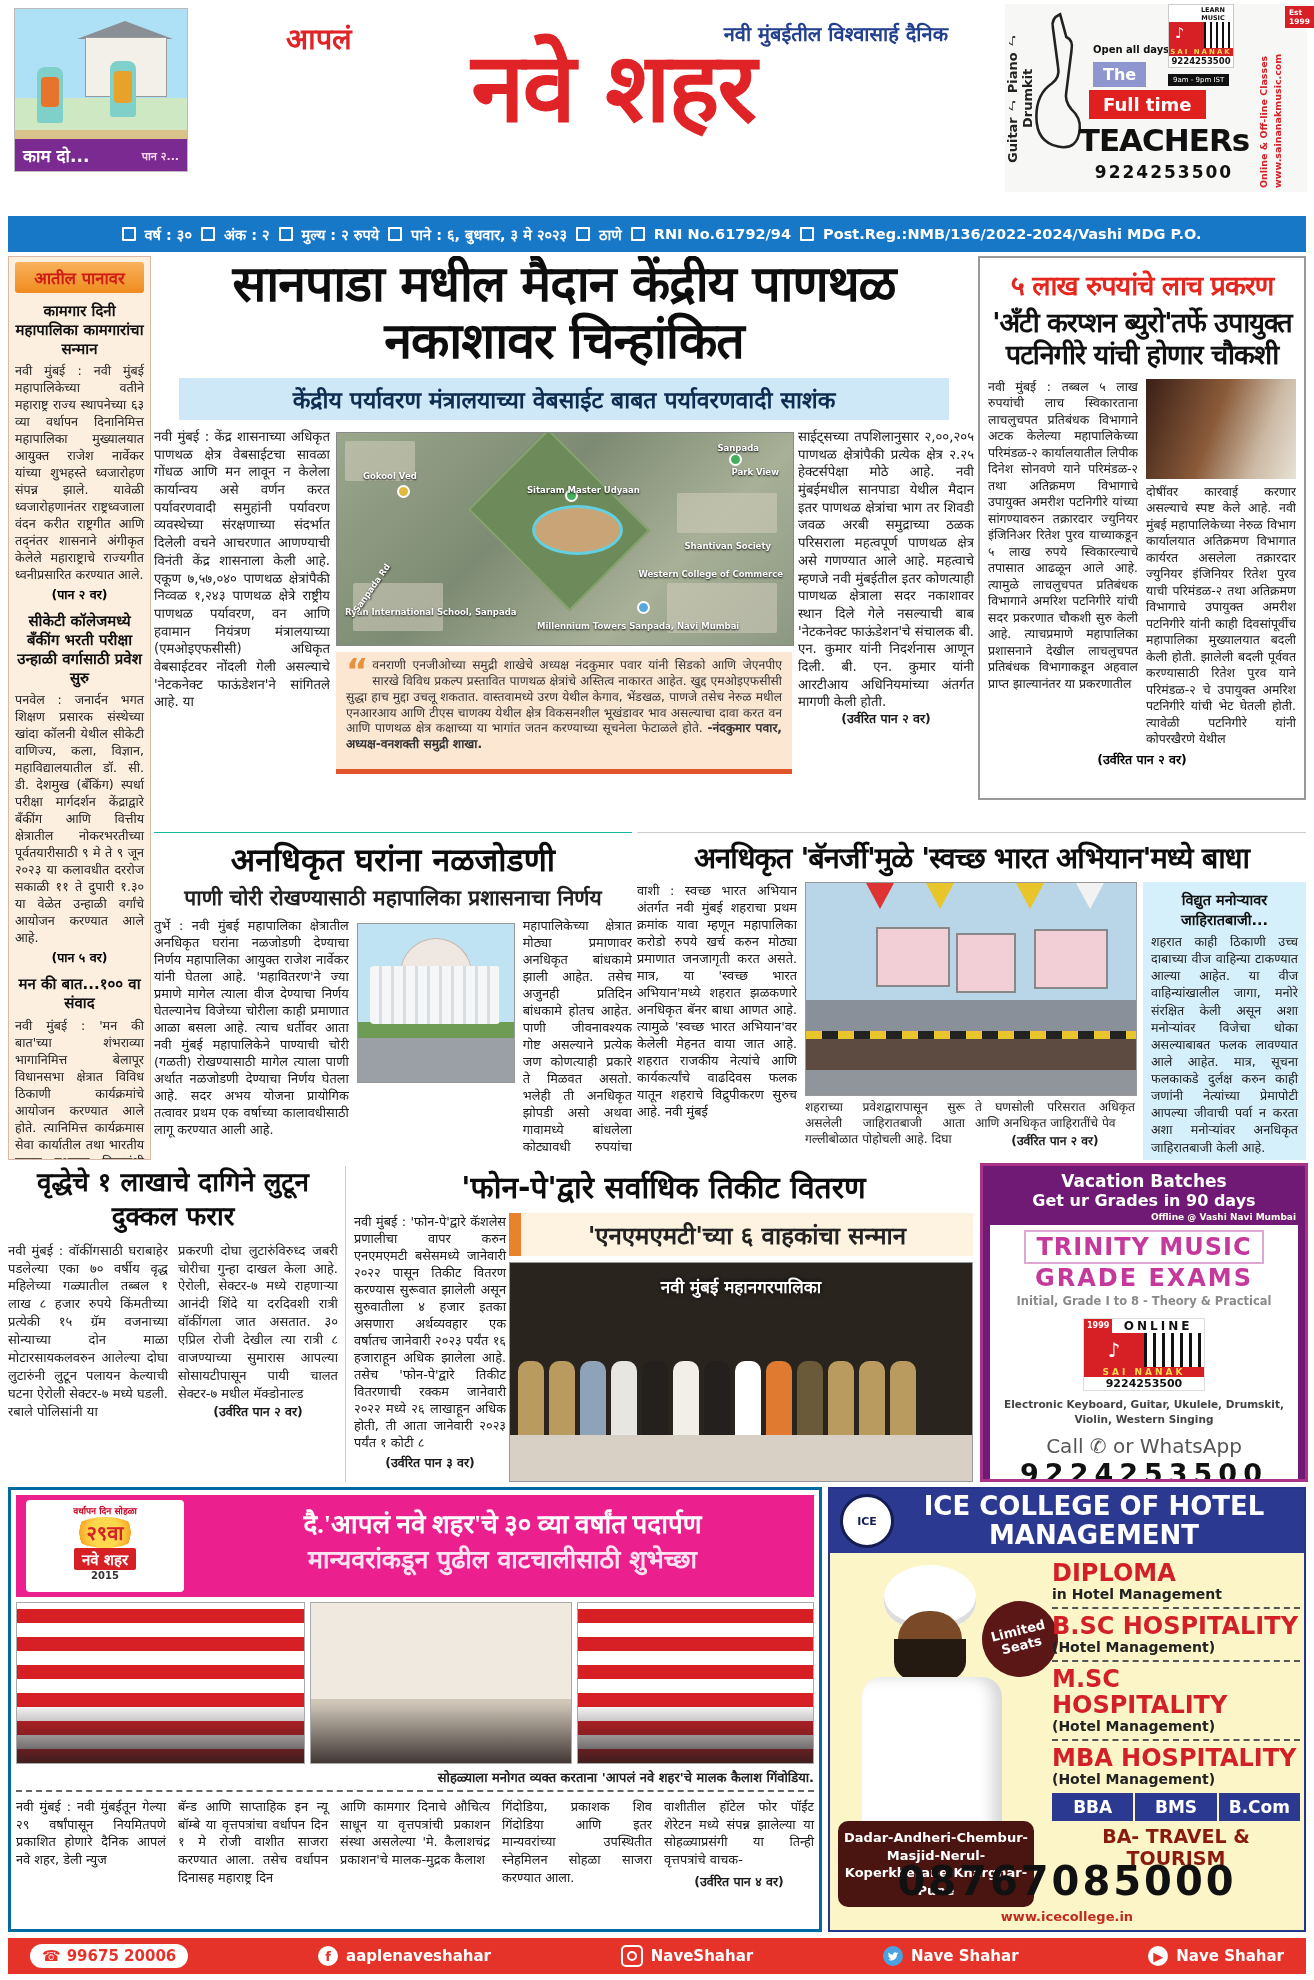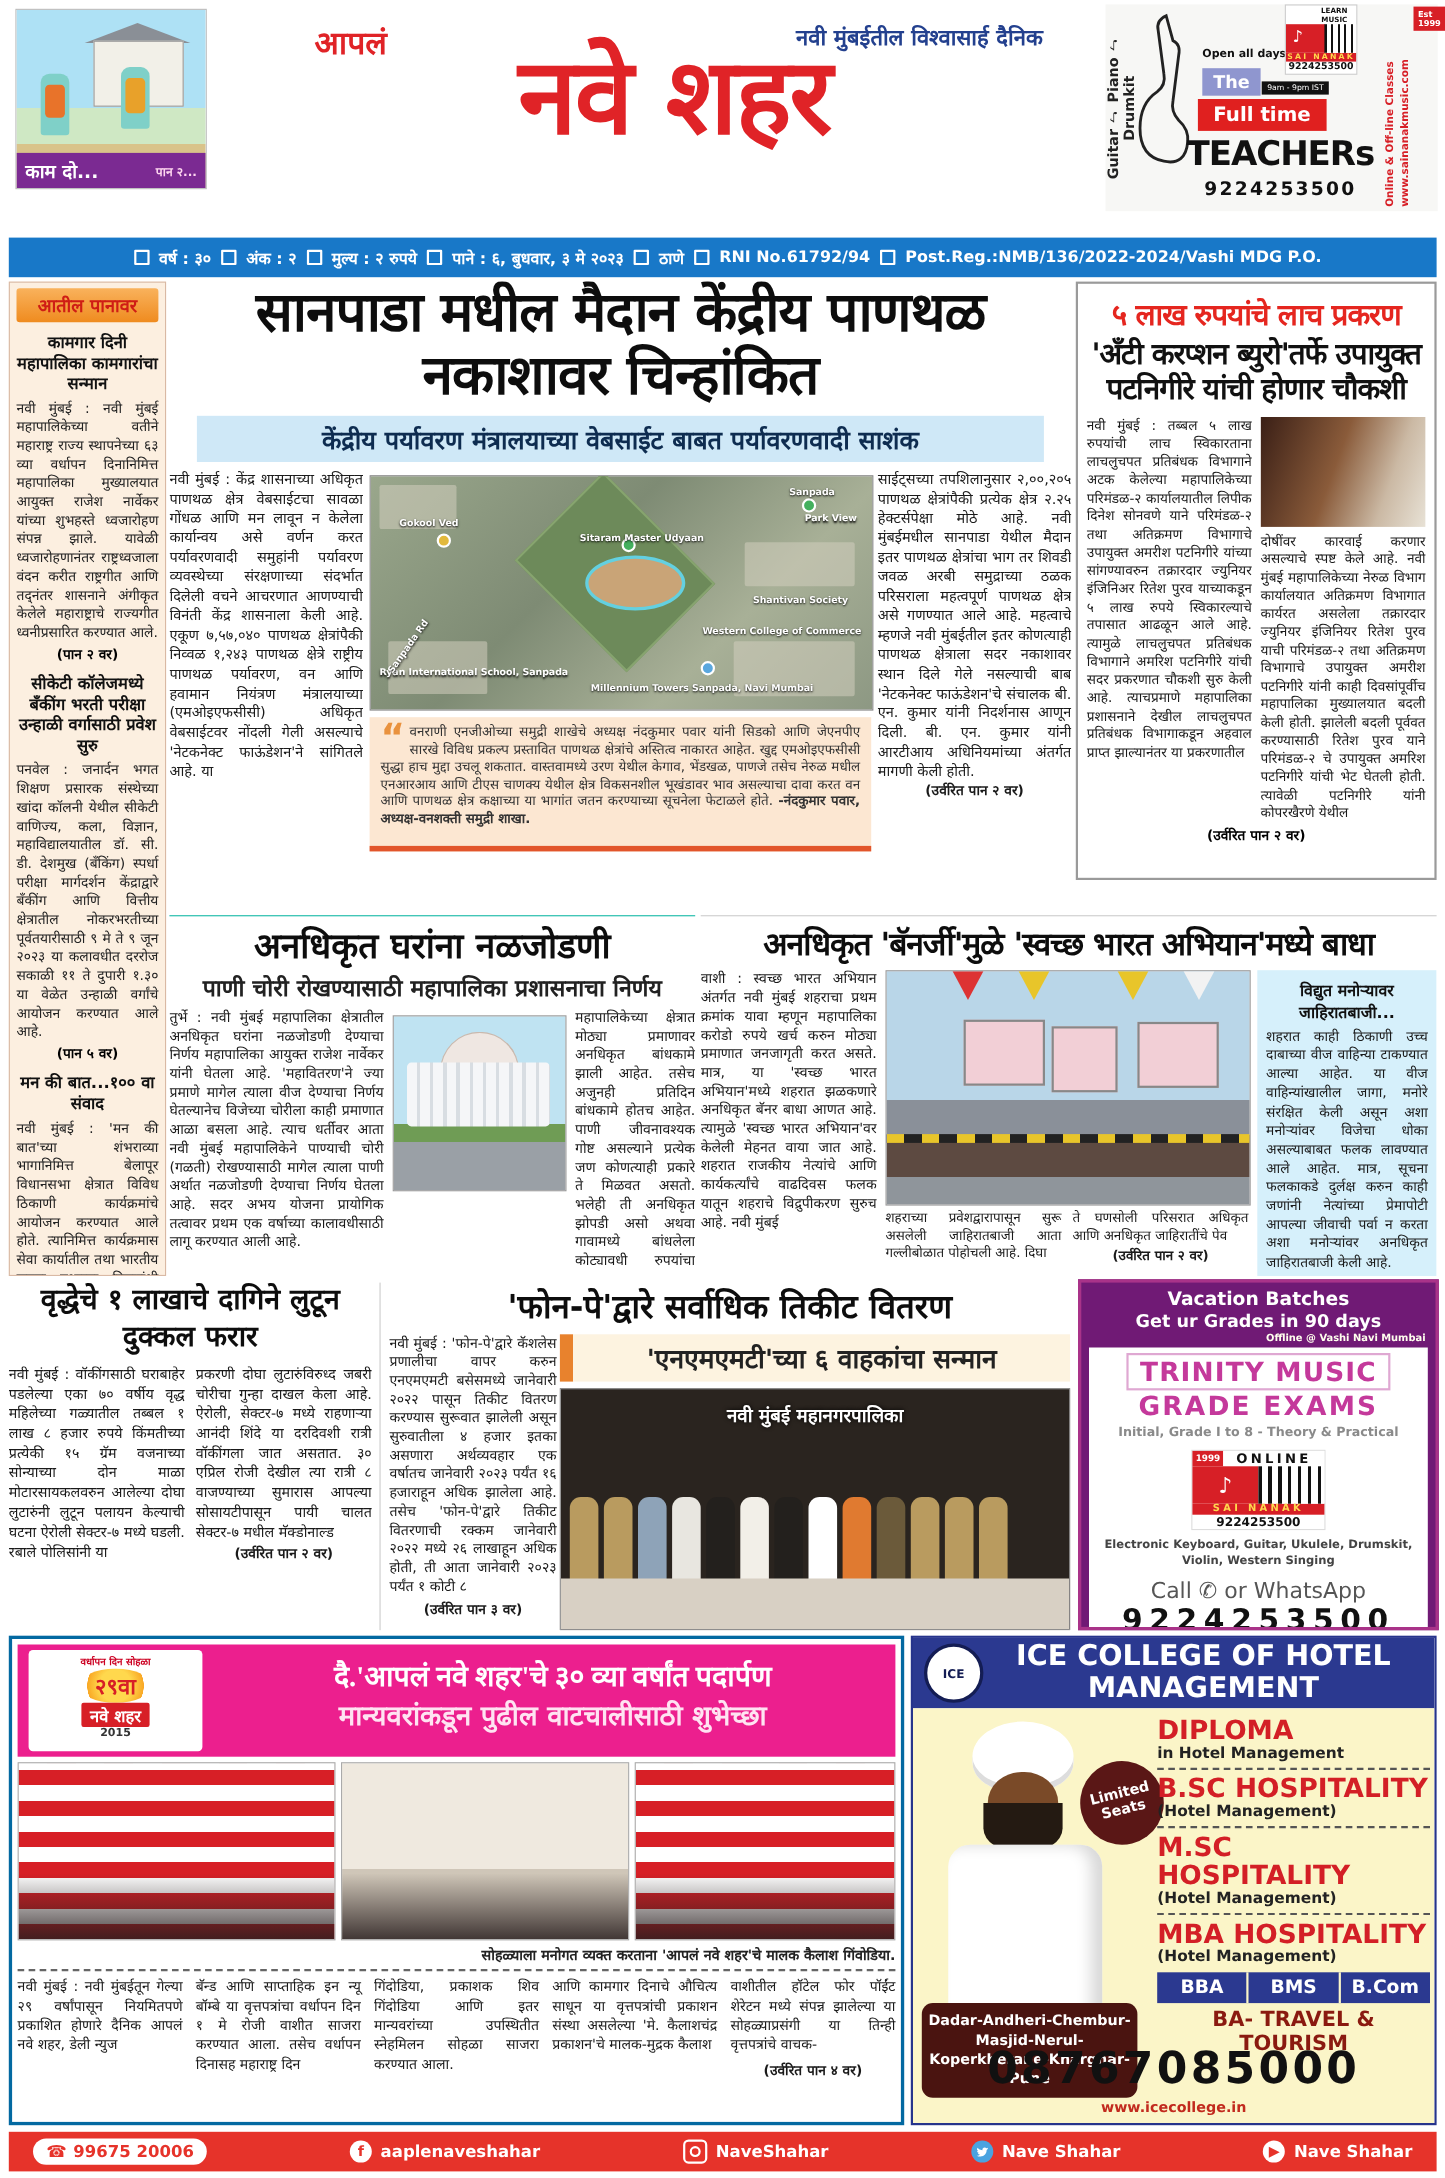--- a/index.html
+++ b/index.html
@@ -25,21 +25,21 @@
   .m-pre{position:absolute;left:18px;top:12px;color:#e02327;font-size:29px;font-weight:bold;}
   .m-tag{position:absolute;right:10px;top:14px;color:#23408e;font-size:20px;font-weight:bold;}
   .m-title{position:absolute;left:0;right:0;top:32px;text-align:center;color:#e02327;font-size:96px;font-weight:bold;line-height:1.05;letter-spacing:-2px;}
 
   
   .musicad{left:1005px;top:4px;width:302px;height:188px;background:#f7f7f5;}
   .ma-vert1{position:absolute;left:0px;top:6px;height:176px;writing-mode:vertical-rl;transform:rotate(180deg);font-size:13px;font-weight:bold;color:#222;text-align:center;}
   .ma-guitar{position:absolute;left:20px;top:4px;width:62px;height:180px;}
   .ma-open{position:absolute;left:88px;top:40px;font-size:10px;font-weight:bold;color:#111;}
   .ma-the{position:absolute;left:88px;top:58px;background:#8f96cf;color:#fff;font-weight:bold;font-size:16px;padding:3px 10px;}
-  .ma-hours{position:absolute;left:142px;top:70px;background:#111;color:#fff;font-size:7px;padding:2px 5px;}
+  .ma-hours{position:absolute;left:163px;top:70px;background:#111;color:#fff;font-size:7px;padding:2px 5px;}
   .ma-full{position:absolute;left:84px;top:86px;background:#e0201f;color:#fff;font-weight:bold;font-size:18px;padding:4px 14px;}
   .ma-teach{position:absolute;left:64px;top:118px;width:190px;font-size:31px;font-weight:bold;color:#111;letter-spacing:-1px;text-align:center;}
   .ma-ph{position:absolute;left:64px;top:158px;width:190px;text-align:center;font-size:17px;font-weight:bold;color:#111;letter-spacing:2px;}
   .ma-logo{position:absolute;left:163px;top:0px;width:64px;height:62px;border:1px solid #ccc;background:#fff;overflow:hidden;}
   .ma-logo-l1{font-size:6.5px;font-weight:bold;color:#111;text-align:center;padding-top:1px;margin-left:24px;}
   .ma-logo-mid{height:26px;background:linear-gradient(90deg,#d71f26 0 55%,#fff 55% 100%);position:relative;}
   .ma-keys{position:absolute;right:0;top:0;width:29px;height:26px;background:repeating-linear-gradient(90deg,#111 0 2px,#fff 2px 6px);}
   .ma-note{position:absolute;left:6px;top:2px;color:#fff;font-size:15px;}
   .ma-logo-l2{background:#d71f26;color:#ffd84d;font-size:7px;font-weight:bold;text-align:center;letter-spacing:2px;}
   .ma-logo-l3{font-size:8.5px;font-weight:bold;text-align:center;color:#111;}
@@ -487,22 +487,22 @@
         </div>
       <div class="an-ph" style="flex:0.9;">
           <div class="an-crowd"></div>
         </div>
     </div>
     <div class="an-frag">सोहळ्याला मनोगत व्यक्त करताना 'आपलं नवे शहर'चे मालक कैलाश गिंवोडिया.</div>
     <div class="an-dash"></div>
     <div class="an-caps">
       <div class="an-cap">नवी मुंबई : नवी मुंबईतून गेल्या २९ वर्षांपासून नियमितपणे प्रकाशित होणारे दैनिक आपलं नवे शहर, डेली न्युज</div>
       <div class="an-cap">बॅन्ड आणि साप्ताहिक इन न्यू बॉम्बे या वृत्तपत्रांचा वर्धापन दिन १ मे रोजी वाशीत साजरा करण्यात आला. तसेच वर्धापन दिनासह महाराष्ट्र दिन</div>
+      <div class="an-cap">आणि कामगार दिनाचे औचित्य साधून या वृत्तपत्रांची प्रकाशन संस्था असलेल्या 'मे. कैलाशचंद्र प्रकाशन'चे मालक-मुद्रक कैलाश</div>
       <div class="an-cap">गिंदोडिया, प्रकाशक शिव गिंदोडिया आणि इतर मान्यवरांच्या उपस्थितीत स्नेहमिलन सोहळा साजरा करण्यात आला.</div>
-      <div class="an-cap">आणि कामगार दिनाचे औचित्य साधून या वृत्तपत्रांची प्रकाशन संस्था असलेल्या 'मे. कैलाशचंद्र प्रकाशन'चे मालक-मुद्रक कैलाश</div>
       <div class="an-cap">
         <span>वाशीतील हॉटेल फोर पॉईंट शेरेटन मध्ये संपन्न झालेल्या या सोहळ्याप्रसंगी या तिन्ही वृत्तपत्रांचे वाचक-</span>
         <div class="an-ref">(उर्वरित पान ४ वर)</div>
       </div>
     </div>
   </div>
 
   <div class="abs ice">
     <div class="ice-head">
       <div class="ice-logo">ICE</div>

